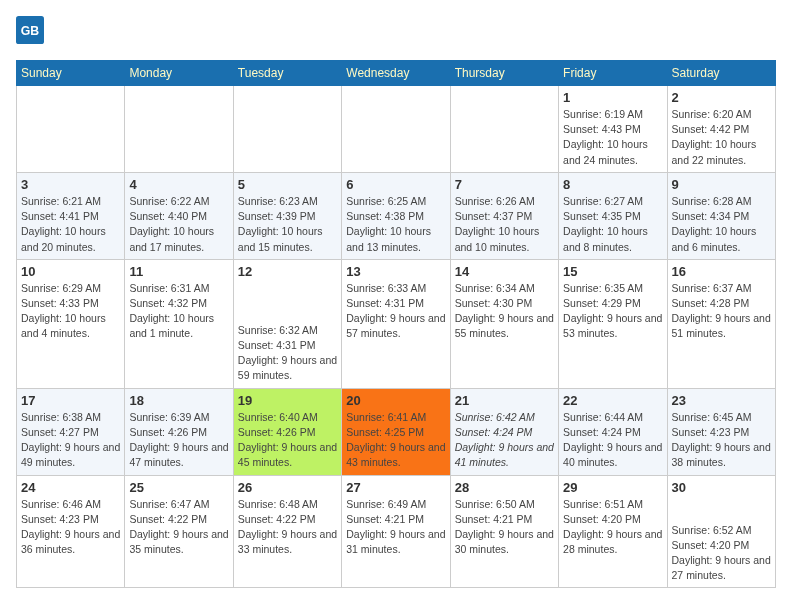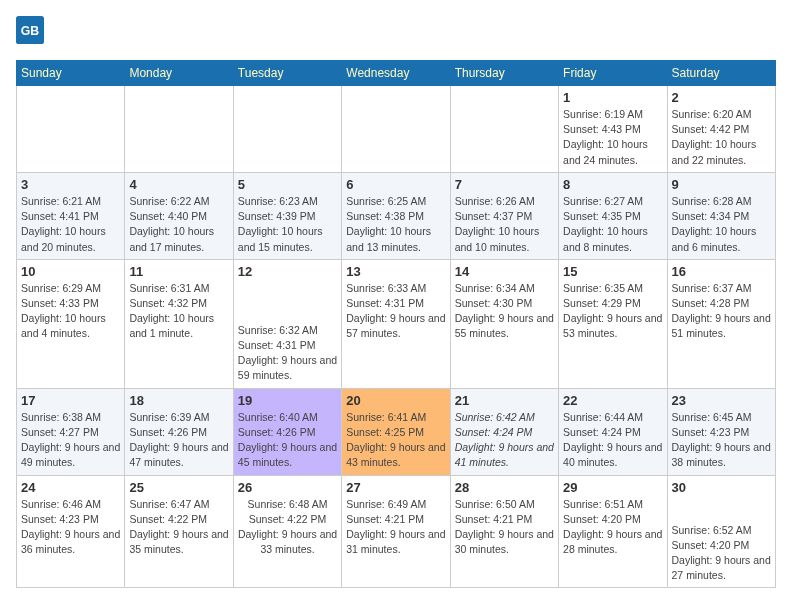--- a/index.html
+++ b/index.html
@@ -233,27 +233,27 @@
           <div class="day-info" style="white-space: pre-line;">Sunrise: 6:38 AM
 Sunset: 4:27 PM
 Daylight: 9 hours and 49 minutes.</div>
         </td>
         <td style="background: rgb(242, 246, 251);">
           <span class="day-number">18</span>
           <div class="day-info" style="white-space: pre-line;">Sunrise: 6:39 AM
 Sunset: 4:26 PM
 Daylight: 9 hours and 47 minutes.</div>
         </td>
-        <td style="background: #c4b5fd;">
+        <td style="background: #bef264;">
           <span class="day-number">19</span>
           <div class="day-info" style="white-space: pre-line;">Sunrise: 6:40 AM
 Sunset: 4:26 PM
 Daylight: 9 hours and 45 minutes.</div>
         </td>
-        <td style="background: #fdba74;">
+        <td style="background: #f97316;">
           <span class="day-number">20</span>
           <div class="day-info" style="white-space: pre-line;">Sunrise: 6:41 AM
 Sunset: 4:25 PM
 Daylight: 9 hours and 43 minutes.</div>
         </td>
         <td style="background: rgb(242, 246, 251);">
           <span class="day-number">21</span>
           <div class="day-info" style="white-space: pre-line; font-style: italic;">Sunrise: 6:42 AM
 Sunset: 4:24 PM
 Daylight: 9 hours and 41 minutes.</div>
@@ -279,21 +279,21 @@
 Daylight: 9 hours and 36 minutes.</div>
         </td>
         <td>
           <span class="day-number">25</span>
           <div class="day-info" style="white-space: pre-line;">Sunrise: 6:47 AM
 Sunset: 4:22 PM
 Daylight: 9 hours and 35 minutes.</div>
         </td>
         <td>
           <span class="day-number">26</span>
-          <div class="day-info" style="white-space: pre-line; text-align: center;">Sunrise: 6:48 AM
+          <div class="day-info" style="white-space: pre-line;">Sunrise: 6:48 AM
 Sunset: 4:22 PM
 Daylight: 9 hours and 33 minutes.</div>
         </td>
         <td>
           <span class="day-number">27</span>
           <div class="day-info" style="white-space: pre-line;">Sunrise: 6:49 AM
 Sunset: 4:21 PM
 Daylight: 9 hours and 31 minutes.</div>
         </td>
         <td>

